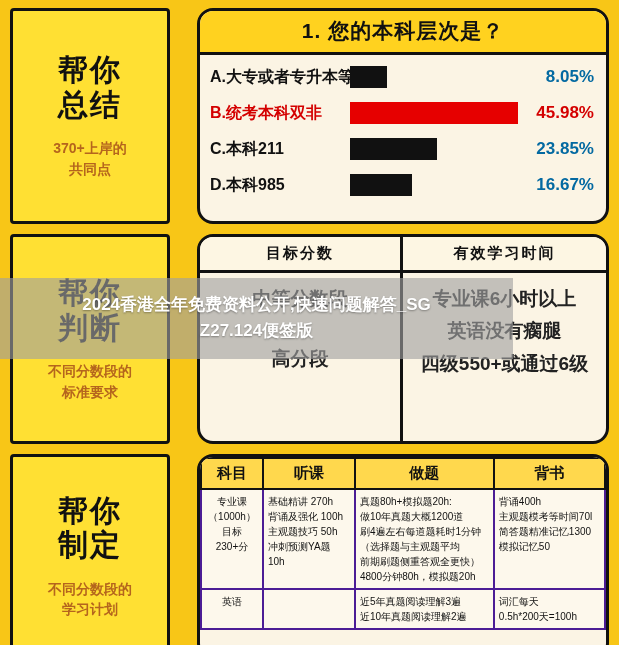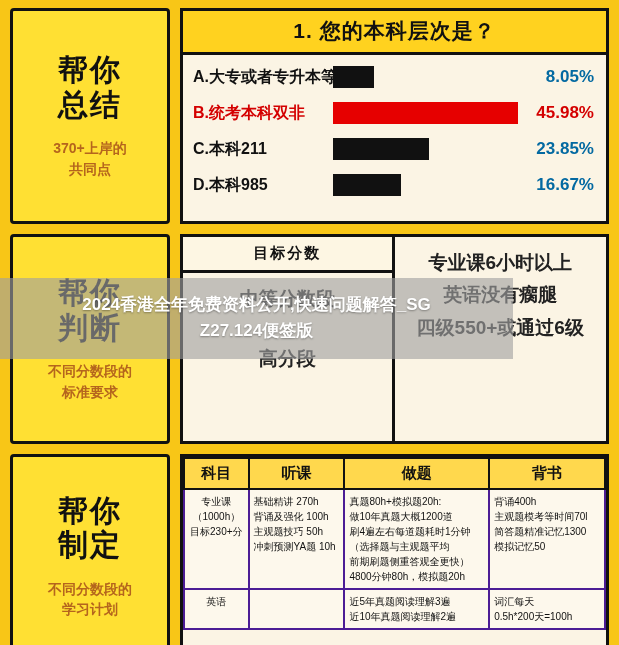--- a/index.html
+++ b/index.html
@@ -45,23 +45,23 @@
   .left-sub {
     margin-top: 16px;
     font-size: 14px;
     color: #b5651d;
     text-align: center;
     line-height: 1.45;
     font-weight: bold;
   }
   .right-card {
     flex: 1 1 auto;
-    margin-left: 10px;
+    margin-left: 27px;
     border: 3px solid #111;
-    border-radius: 0;
+    border-radius: 16px;
     background: #fbf4e4;
     overflow: hidden;
   }
 
   
   .chart-title {
     background: #ffd21f;
     border-bottom: 3px solid #111;
     text-align: center;
     font-size: 21px;
@@ -249,20 +249,21 @@
       <div class="two-col">
         <div class="col">
           <div class="col-head">目标分数</div>
           <div class="col-body">
             <div>中等分数段</div>
             <div style="height:28px"></div>
             <div>高分段</div>
           </div>
         </div>
         <div class="col">
+          <div class="col-head">有效学习时间</div>
           <div class="col-body">
             <div>专业课6小时以上</div>
             <div>英语没有瘸腿</div>
             <div>四级550+或通过6级</div>
           </div>
         </div>
       </div>
     </div>
   </div>
 

